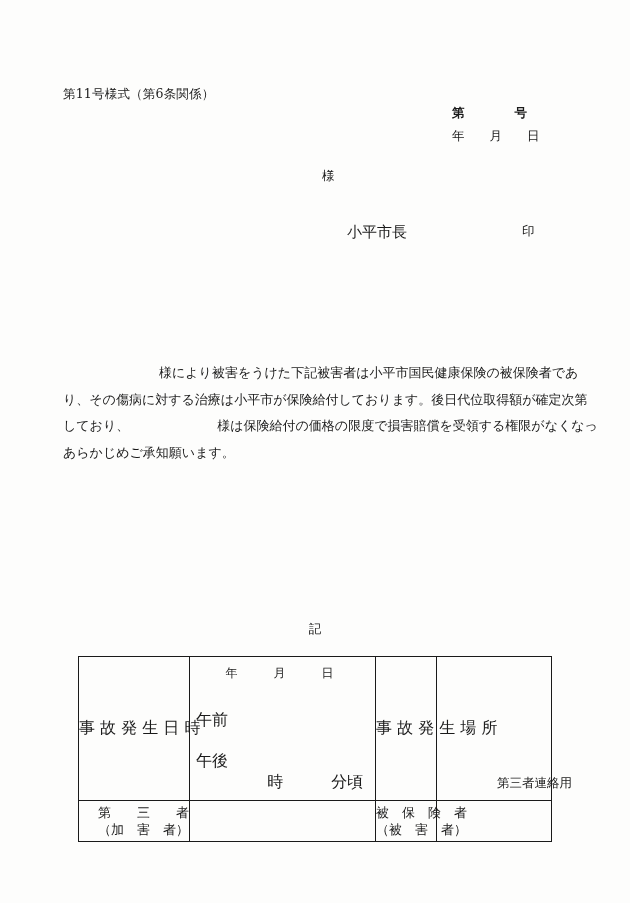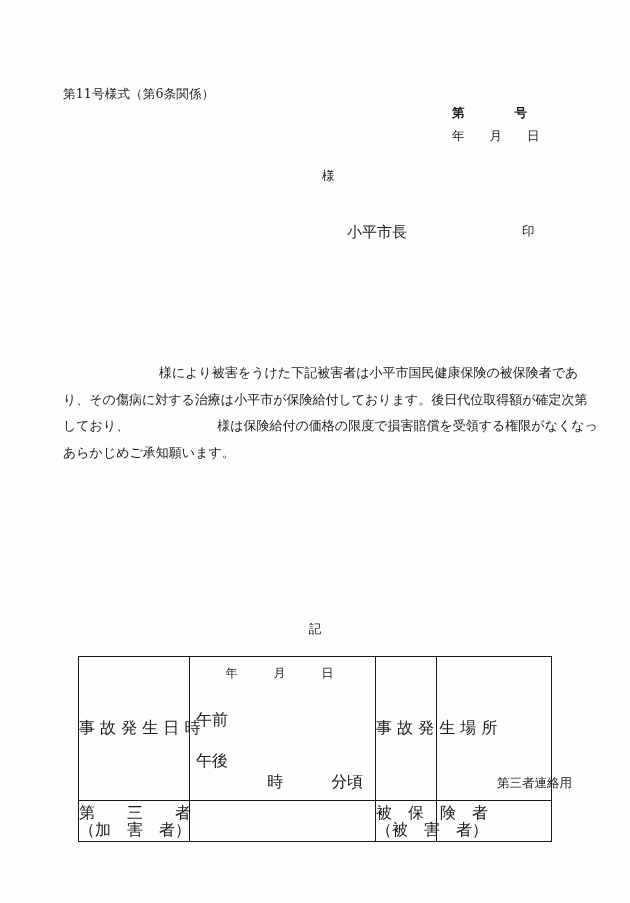--- a/index.html
+++ b/index.html
@@ -130,21 +130,21 @@
   }
 
   .cell-label {
     text-align: center;
     white-space: pre;
     font-size: 16px;
   }
   .cell-label-two {
     text-align: right;
     line-height: 17px;
-    font-size: 16px;
+    font-size: 13px;
     padding: 4px 0;
     white-space: pre;
   }
   .cell-value { }
 
   .datetime-cell {
     padding: 0;
     position: relative;
     height: 68px;
   }

